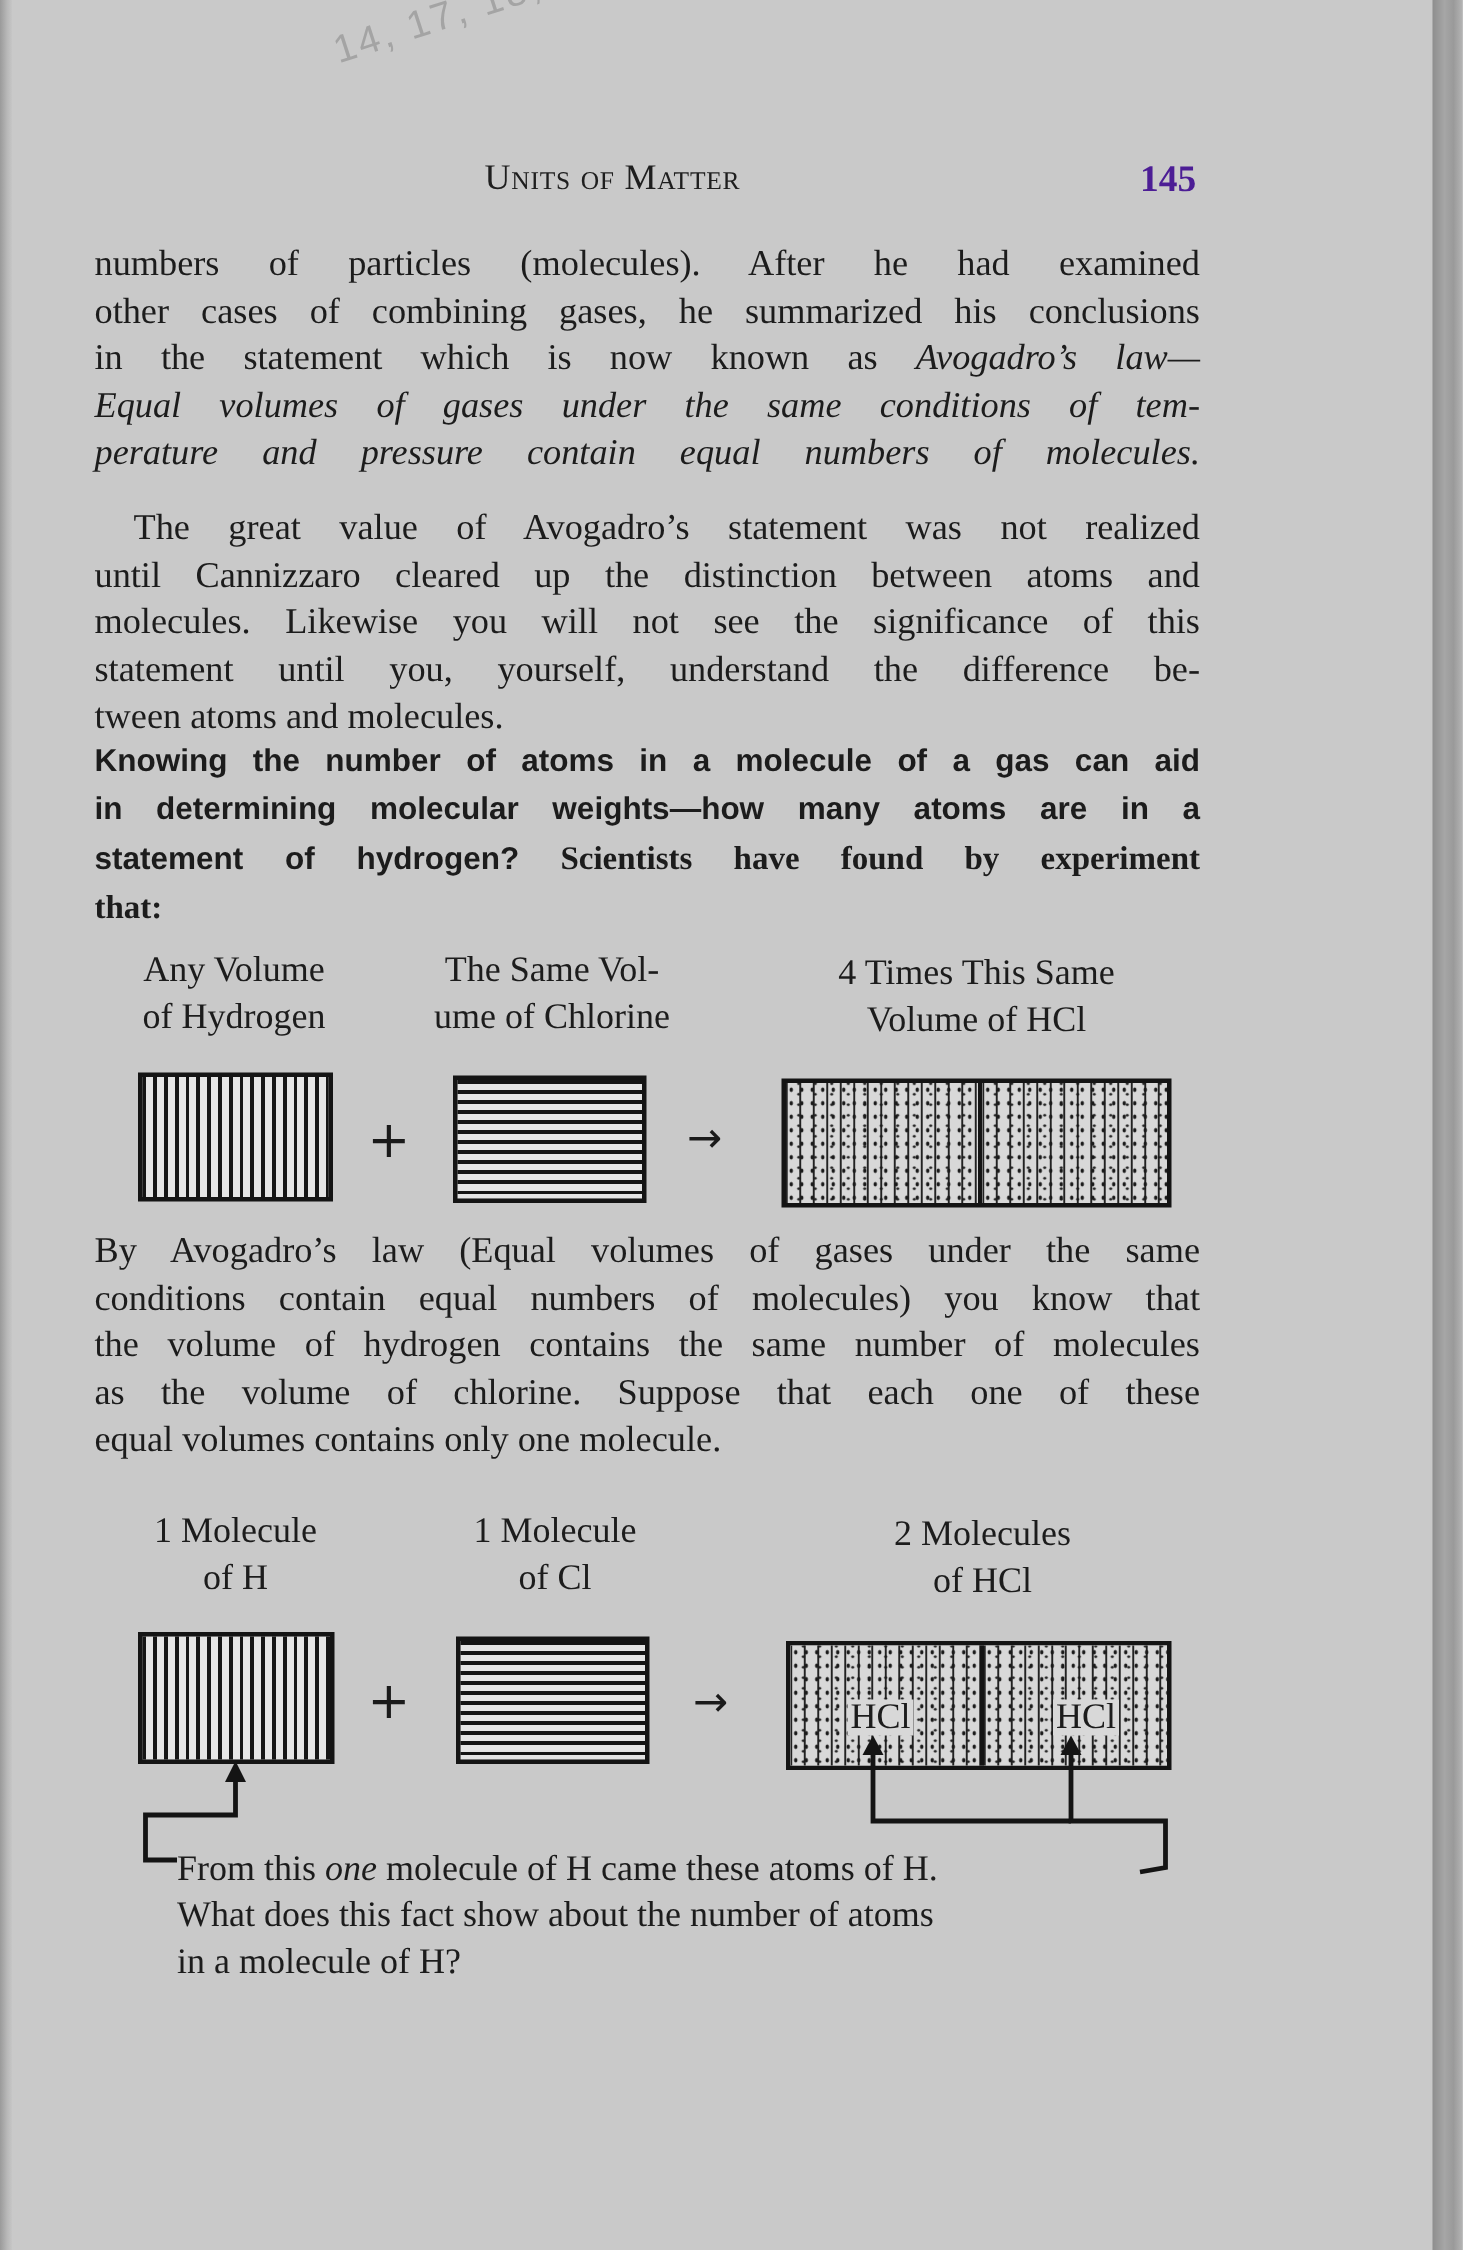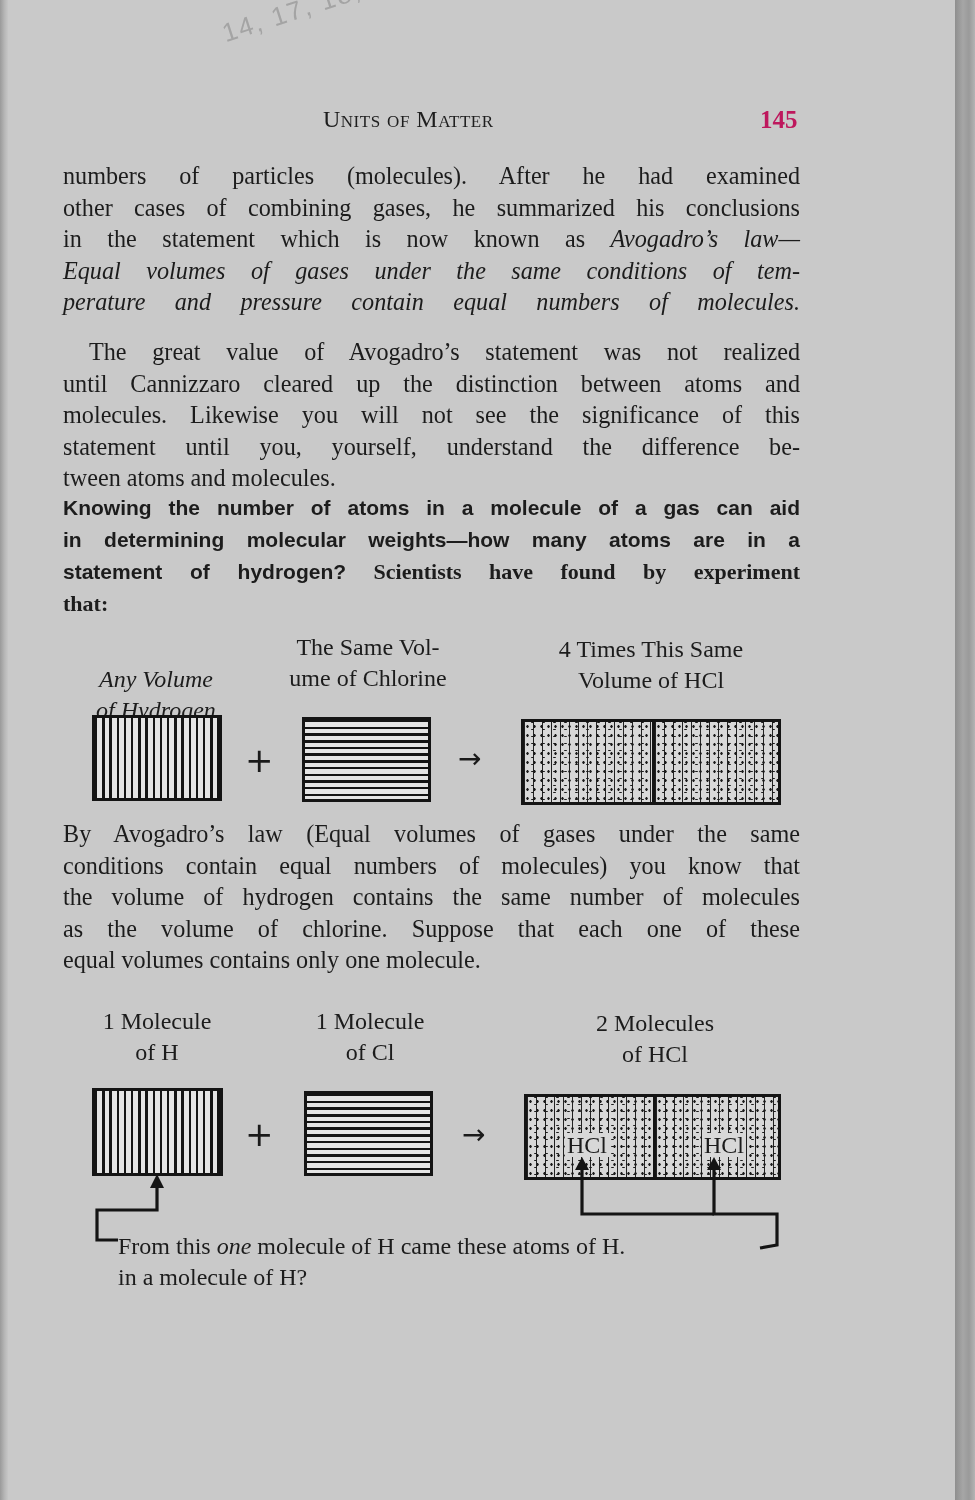--- a/index.html
+++ b/index.html
@@ -26,21 +26,21 @@
     font-family: "Liberation Sans", sans-serif; font-size: 26px; color: #a4a4a4;
     transform: rotate(-18deg); transform-origin: left bottom; letter-spacing: 2px;
   }
   .running-head {
     position: absolute; left: 323px; top: 106px;
     font-family: "Liberation Serif", serif; font-size: 24px; letter-spacing: 0.5px;
     font-variant: small-caps; color: #1e1e1e;
   }
   .page-num {
     position: absolute; left: 760px; top: 106px;
-    font-family: "Liberation Serif", serif; font-size: 25px; font-weight: bold; color: #be185d;
+    font-family: "Liberation Serif", serif; font-size: 25px; font-weight: bold; color: #4c1d95;
   }
   .para {
     position: absolute; left: 63px; width: 737px;
     font-family: "Liberation Serif", serif; font-size: 24.2px; line-height: 31.6px;
     text-align: justify; text-align-last: justify;
   }
   .para .line { display: block; text-align: justify; text-align-last: justify; white-space: nowrap; }
   .para .line.last { text-align-last: left; }
   .para .line.indent { padding-left: 26px; }
   .it { font-style: italic; }
@@ -122,21 +122,21 @@
   </div>
 
   <div class="heading-para">
     <span class="line b">Knowing the number of atoms in a molecule of a gas can aid</span>
     <span class="line b">in determining molecular weights—how many atoms are in a</span>
     <span class="line"><span class="b">statement of hydrogen?</span><span class="serif"> Scientists have found by experiment</span></span>
     <span class="line last serif">that:</span>
   </div>
 
   <div>
-    <div class="lbl" style="left:78px; top:664px; width:156px;font-style:italic;">
+    <div class="lbl" style="left:78px; top:632px; width:156px;">
       <div>Any Volume</div>
       <div>of Hydrogen</div>
     </div>
     <div class="lbl" style="left:270px; top:632px; width:196px;">
       <div>The Same Vol-</div>
       <div>ume of Chlorine</div>
     </div>
     <div class="lbl" style="left:535px; top:634px; width:232px;">
       <div>4 Times This Same</div>
       <div>Volume of HCl</div>
@@ -200,15 +200,16 @@
       <g fill="#141414">
         <polygon points="150,1188 157,1174 164,1188"></polygon>
         <polygon points="575,1170 582,1157 589,1170"></polygon>
         <polygon points="707,1170 714,1157 721,1170"></polygon>
       </g>
     </svg>
   </div>
 
   <div class="caption">
     <span class="line"><span>From this </span><span class="it">one</span><span> molecule of H came these atoms of H.</span></span>
+    <span class="line">What does this fact show about the number of atoms</span>
     <span class="line">in a molecule of H?</span>
   </div>
 </div>
 
 </body></html>

